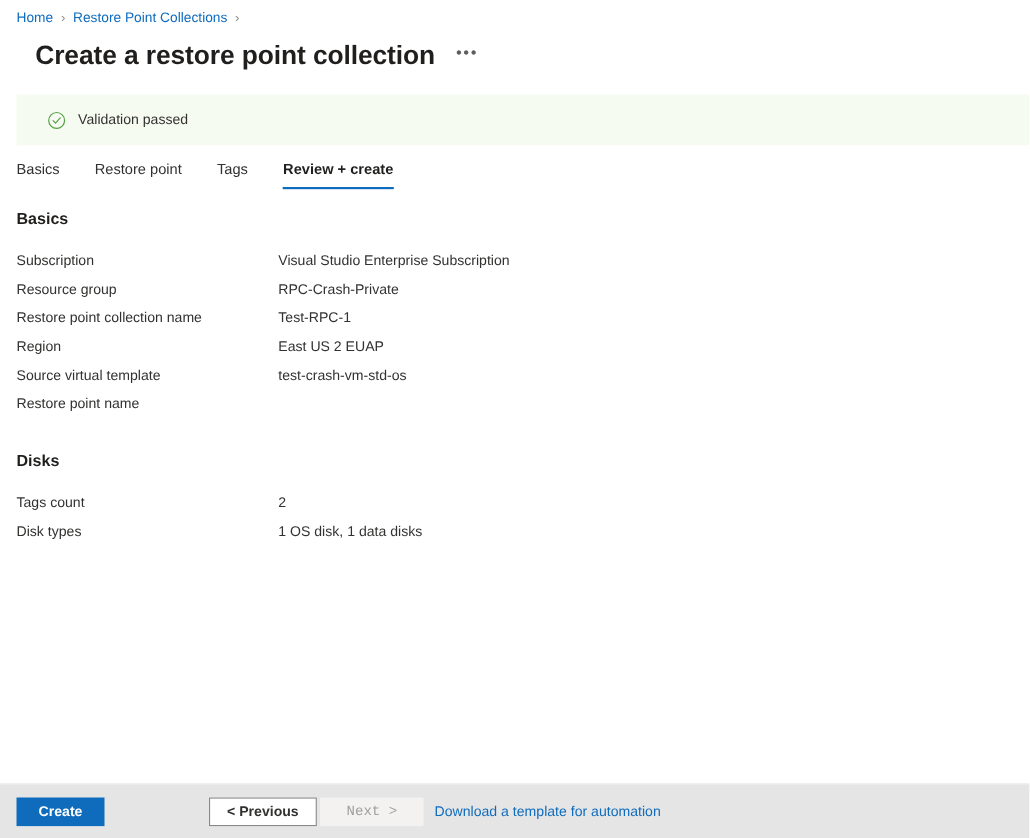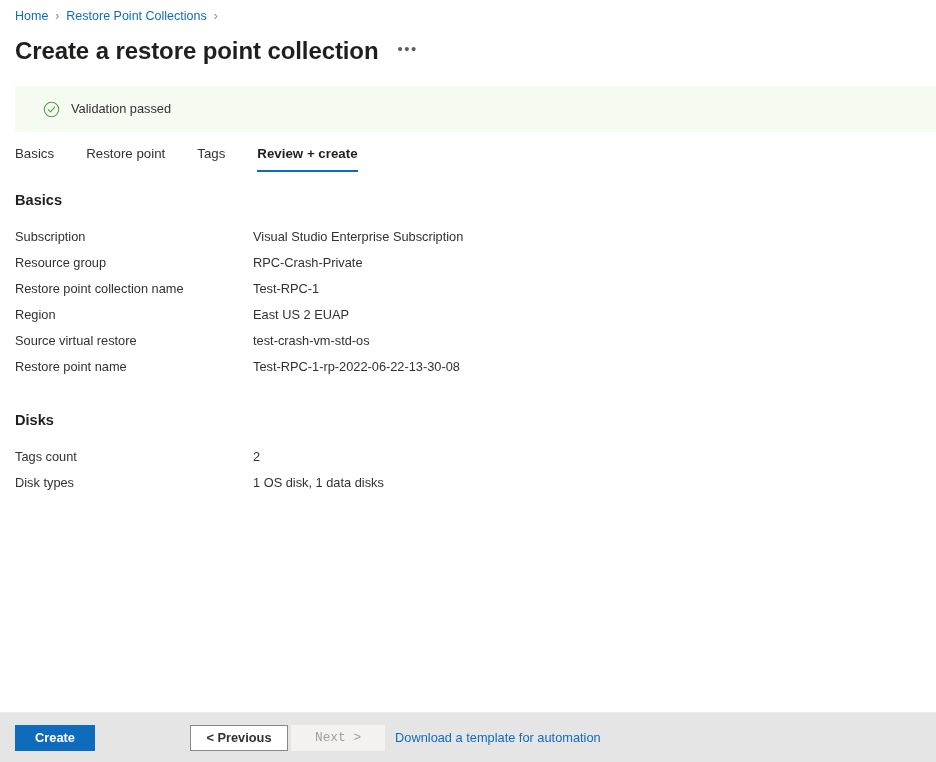--- a/index.html
+++ b/index.html
@@ -36,21 +36,21 @@
     color: #8a8886;
     margin: 0 7px;
     font-size: 12px;
     user-select: none;
   }
 
   
   .title-row {
     display: flex;
     align-items: center;
-    padding: 8px 0 0 15px;
+    padding: 8px 0 0 32px;
     height: 34px;
   }
   .page-title {
     font-size: 24px;
     font-weight: 600;
     color: #201f1e;
     letter-spacing: -0.1px;
     line-height: 30px;
     white-space: nowrap;
   }
@@ -264,26 +264,25 @@
     </div>
     <div class="kv-row">
       <div class="kv-label">Restore point collection name</div>
       <div class="kv-value">Test-RPC-1</div>
     </div>
     <div class="kv-row">
       <div class="kv-label">Region</div>
       <div class="kv-value">East US 2 EUAP</div>
     </div>
     <div class="kv-row">
-      <div class="kv-label">Source virtual restore</div>
+      <div class="kv-label">Source virtual template</div>
       <div class="kv-value">test-crash-vm-std-os</div>
     </div>
     <div class="kv-row">
       <div class="kv-label">Restore point name</div>
-      <div class="kv-value">Test-RPC-1-rp-2022-06-22-13-30-08</div>
     </div>
   </div>
 
   <div class="section-gap"></div>
 
   <div class="section">
     <div class="section-title">Disks</div>
 
     <div class="kv-row">
       <div class="kv-label">Tags count</div>

